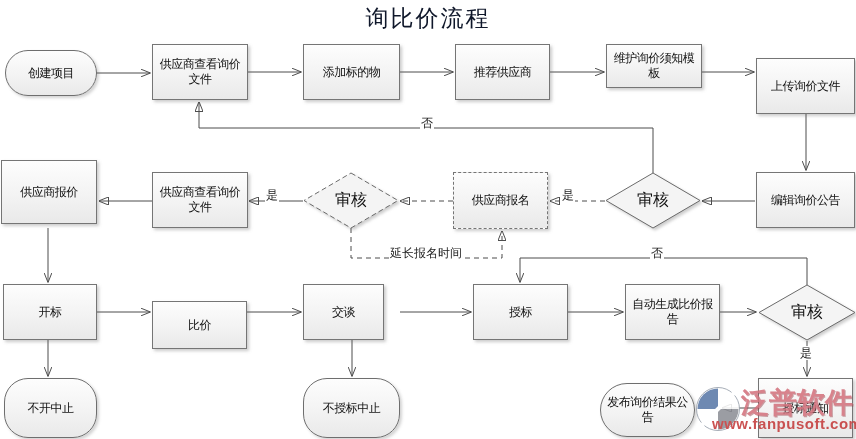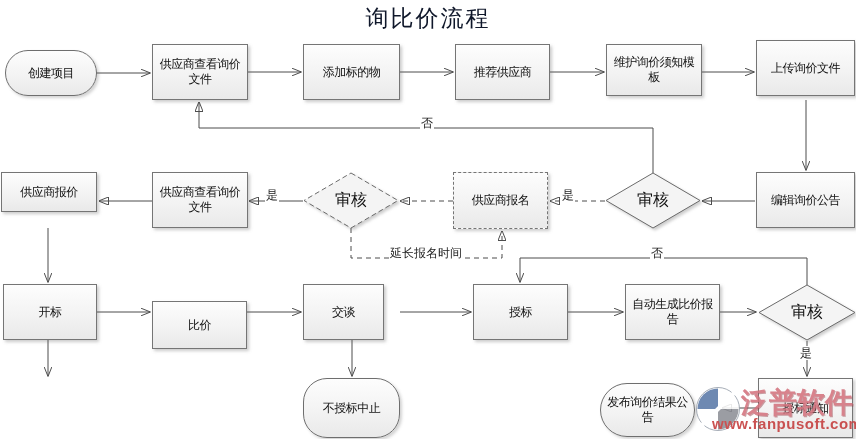--- a/index.html
+++ b/index.html
@@ -67,24 +67,24 @@
     <path d="M758,408 H722" marker-end="url(#arr)"></path>
     <path d="M48,340 V376" marker-end="url(#arr)"></path>
     <path d="M352,340 V376" marker-end="url(#arr)"></path>
     <path class="dash" d="M351,228 V258 H502 V231" marker-end="url(#arr)"></path>
   </svg>
 
   <div class="node oval" style="left:5px;top:50px;width:92px;height:46px">创建项目</div>
   <div class="node box" style="left:152px;top:44px;width:96px;height:56px">供应商查看询价文件</div>
   <div class="node box" style="left:303px;top:44px;width:97px;height:56px">添加标的物</div>
   <div class="node box" style="left:455px;top:44px;width:95px;height:56px">推荐供应商</div>
-  <div class="node box" style="left:606px;top:44px;width:96px;height:52px">维护询价须知模板</div>
-  <div class="node box" style="left:756px;top:40px;width:99px;height:56px">上传询价文件</div>
+  <div class="node box" style="left:606px;top:44px;width:96px;height:44px">维护询价须知模板</div>
+  <div class="node box" style="left:756px;top:58px;width:99px;height:56px">上传询价文件</div>
 
-  <div class="node box" style="left:1px;top:172px;width:96px;height:40px">供应商报价</div>
+  <div class="node box" style="left:1px;top:160px;width:96px;height:64px">供应商报价</div>
   <div class="node box" style="left:152px;top:172px;width:96px;height:56px">供应商查看询价文件</div>
   <div class="diamond" style="left:303px;top:172px;width:96px;height:57px">
     <svg width="96" height="57">
         <polygon class="dash" points="48,1 95,28.5 48,56 1,28.5"></polygon>
       </svg>
     <span class="dlabel">审核</span>
   </div>
   <div class="node box dashed-box" style="left:453px;top:172px;width:95px;height:57px">供应商报名</div>
   <div class="diamond" style="left:605px;top:172px;width:96px;height:57px">
     <svg width="96" height="57">
@@ -99,20 +99,21 @@
   <div class="node box" style="left:303px;top:284px;width:81px;height:56px">交谈</div>
   <div class="node box" style="left:473px;top:284px;width:95px;height:56px">授标</div>
   <div class="node box" style="left:625px;top:284px;width:95px;height:56px">自动生成比价报告</div>
   <div class="diamond" style="left:758px;top:284px;width:98px;height:57px">
     <svg width="98" height="57">
         <polygon points="49,1 97,28.5 49,56 1,28.5"></polygon>
       </svg>
     <span class="dlabel">审核</span>
   </div>
 
+  <div class="node oval" style="left:4px;top:378px;width:93px;height:60px">不开中止</div>
   <div class="node oval" style="left:303px;top:378px;width:97px;height:60px">不授标中止</div>
   <div class="node oval oval-big" style="left:600px;top:383px;width:95px;height:54px">发布询价结果公告</div>
   <div class="node box" style="left:758px;top:378px;width:95px;height:60px">授标通知</div>
 
   <div class="edge-label" style="left:420px;top:116px">否</div>
   <div class="edge-label" style="left:561px;top:188px">是</div>
   <div class="edge-label" style="left:265px;top:188px">是</div>
   <div class="edge-label" style="left:389px;top:246px">延长报名时间</div>
   <div class="edge-label" style="left:650px;top:246px">否</div>
   <div class="edge-label" style="left:799px;top:346px">是</div>

